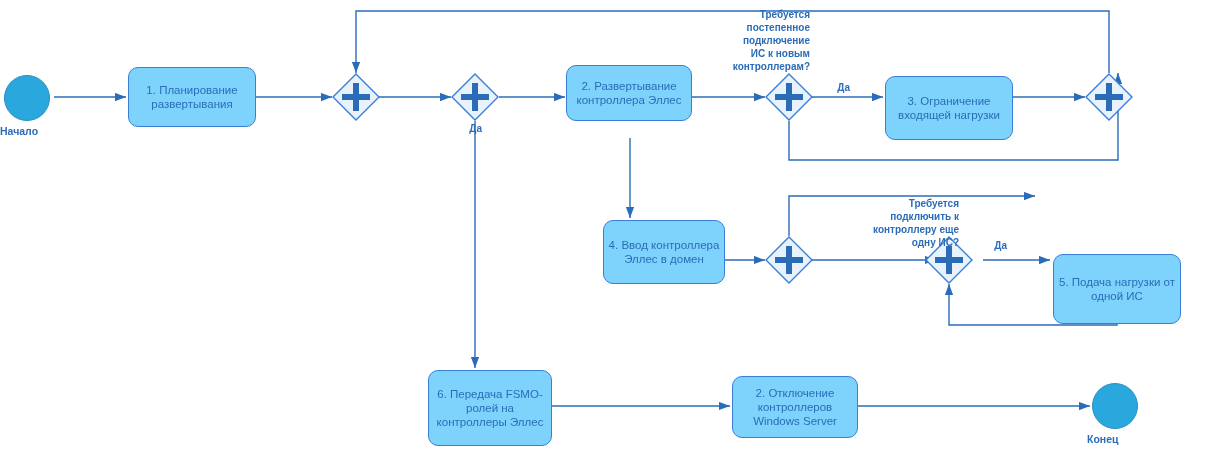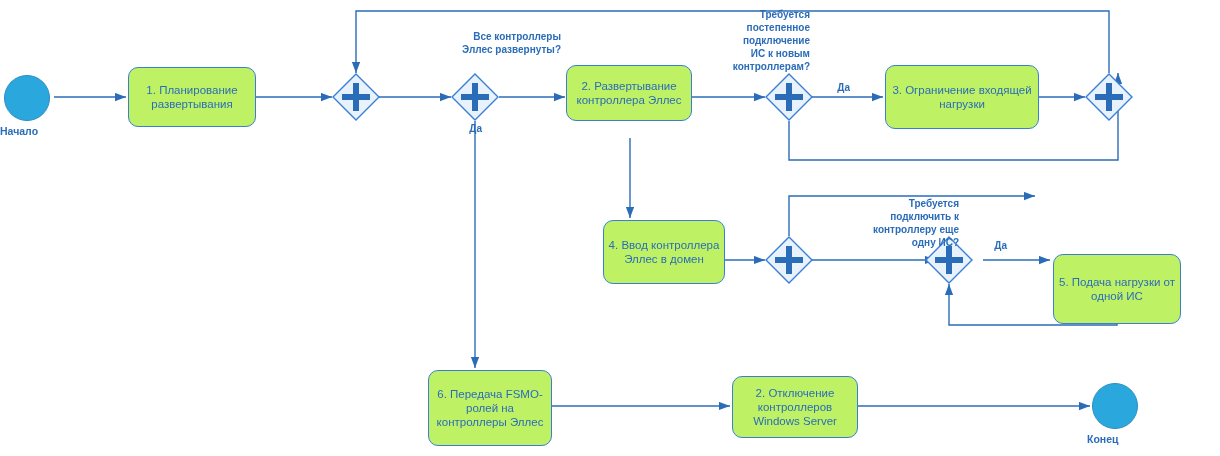--- a/index.html
+++ b/index.html
@@ -21,21 +21,21 @@
     top: 0;
     width: 1220px;
     height: 456px;
     pointer-events: none;
   }
   .node {
     position: absolute;
     box-sizing: border-box;
   }
   .task {
-    background: #bef264;
+    background: #7dd3fc;
     border: 1px solid #3a7fd5;
     border-radius: 10px;
     color: #2b6cb8;
     font-size: 11.5px;
     line-height: 14px;
     display: flex;
     align-items: center;
     justify-content: center;
     text-align: center;
     padding: 2px 4px;
@@ -121,21 +121,21 @@
   <div class="circle-label" style="left:0px; top:125px; width:56px;">Начало</div>
 
   <div class="node task" style="left:128px; top:67px; width:128px; height:60px;">
     <span>1. Планирование развертывания</span>
   </div>
 
   <div class="node task" style="left:566px; top:65px; width:126px; height:56px;">
     <span>2. Развертывание контроллера Эллес</span>
   </div>
 
-  <div class="node task" style="left:885px; top:65px; width:154px; height:64px;">
+  <div class="node task" style="left:885px; top:76px; width:128px; height:64px;">
     <span>3. Ограничение входящей нагрузки</span>
   </div>
 
   <div class="node task" style="left:570px; top:220px; width:122px; height:64px;margin-left:33px;">
     <span>4. Ввод контроллера Эллес в домен</span>
   </div>
 
   <div class="node task" style="left:1053px; top:226px; width:128px; height:70px;margin-top:28px;">
     <span>5. Подача нагрузки от одной ИС</span>
   </div>
@@ -186,22 +186,20 @@
     </svg>
   </div>
 
   <div class="gateway" style="left:925px; top:236px; width:48px; height:48px;">
     <svg width="48" height="48" viewBox="0 0 48 48">
       <polygon points="24,1 47,24 24,47 1,24" fill="#e8f2fd" stroke="#3a7fd5" stroke-width="1.4"></polygon>
       <path d="M24,10 L24,38 M10,24 L38,24" stroke="#2b6cb8" stroke-width="6"></path>
     </svg>
   </div>
 
-  <div class="edge-label" style="left:391px; top:30px; width:170px;">Все контроллеры
-Эллес развернуты?</div>
 
   <div class="edge-label" style="left:448px; top:122px; width:34px;">Да</div>
 
   <div class="edge-label" style="left:700px; top:8px; width:110px;">Требуется
 постепенное
 подключение
 ИС к новым
 контроллерам?</div>
 
   <div class="edge-label" style="left:820px; top:81px; width:30px;">Да</div>

